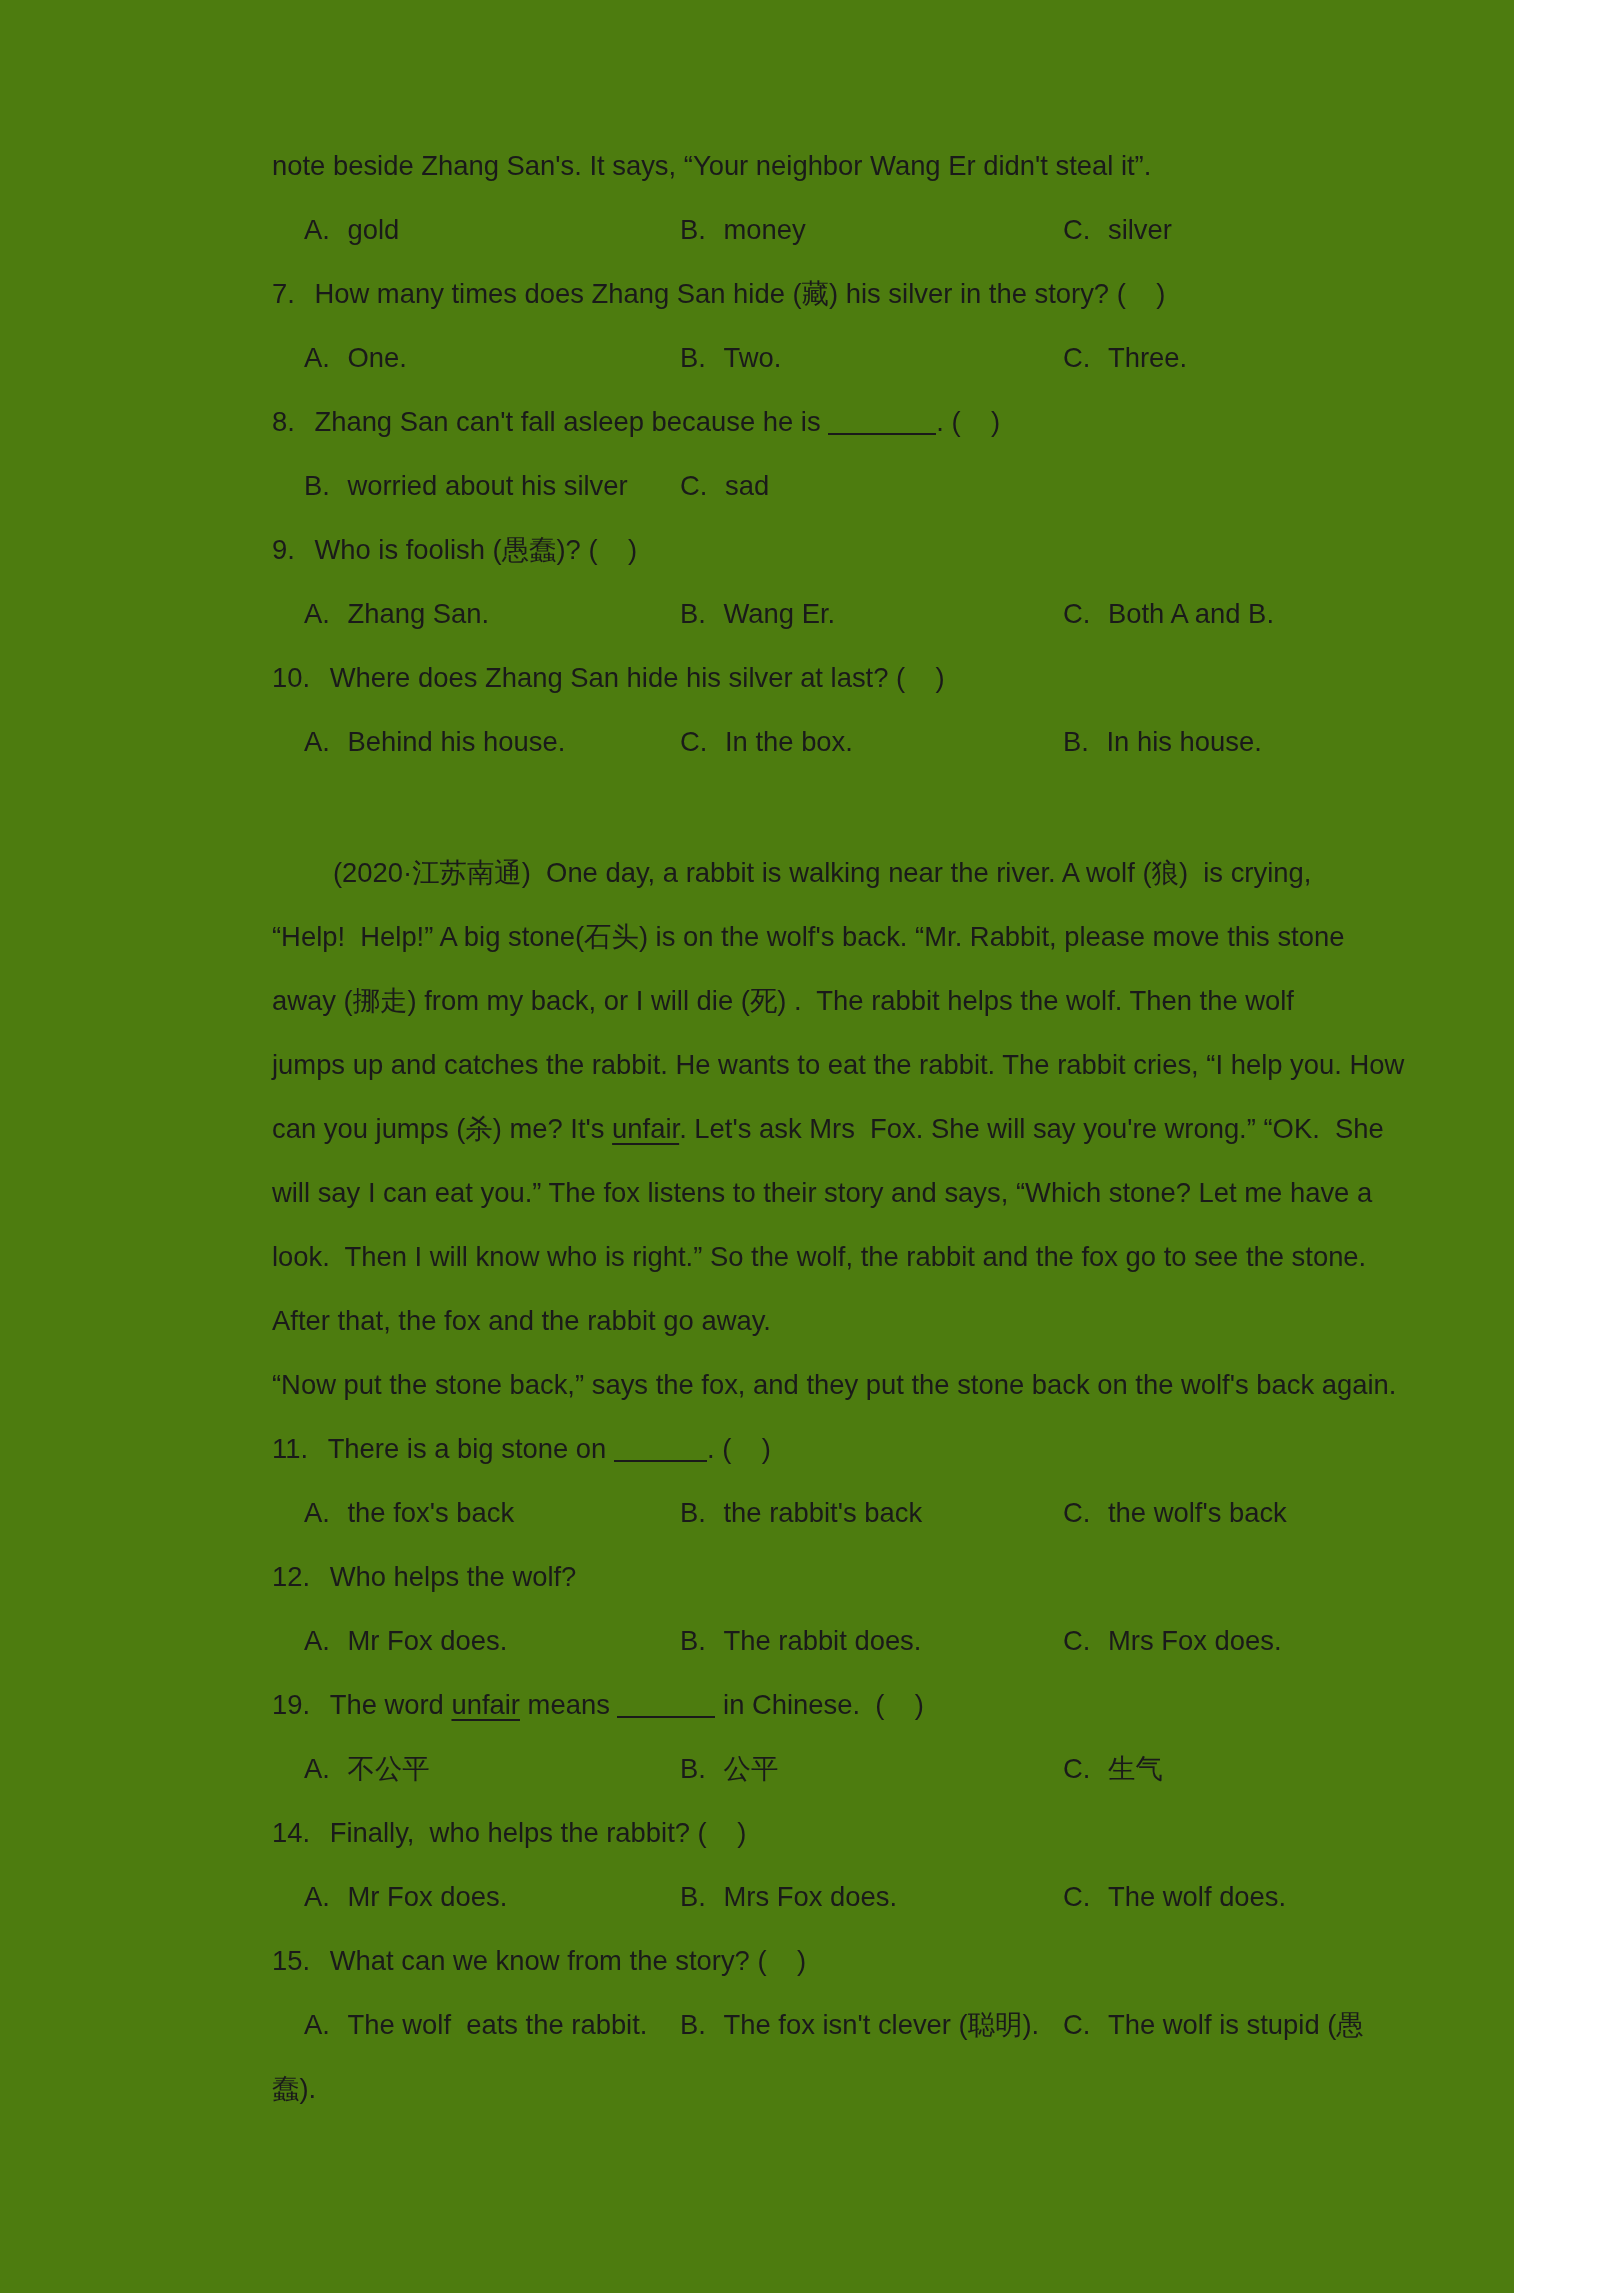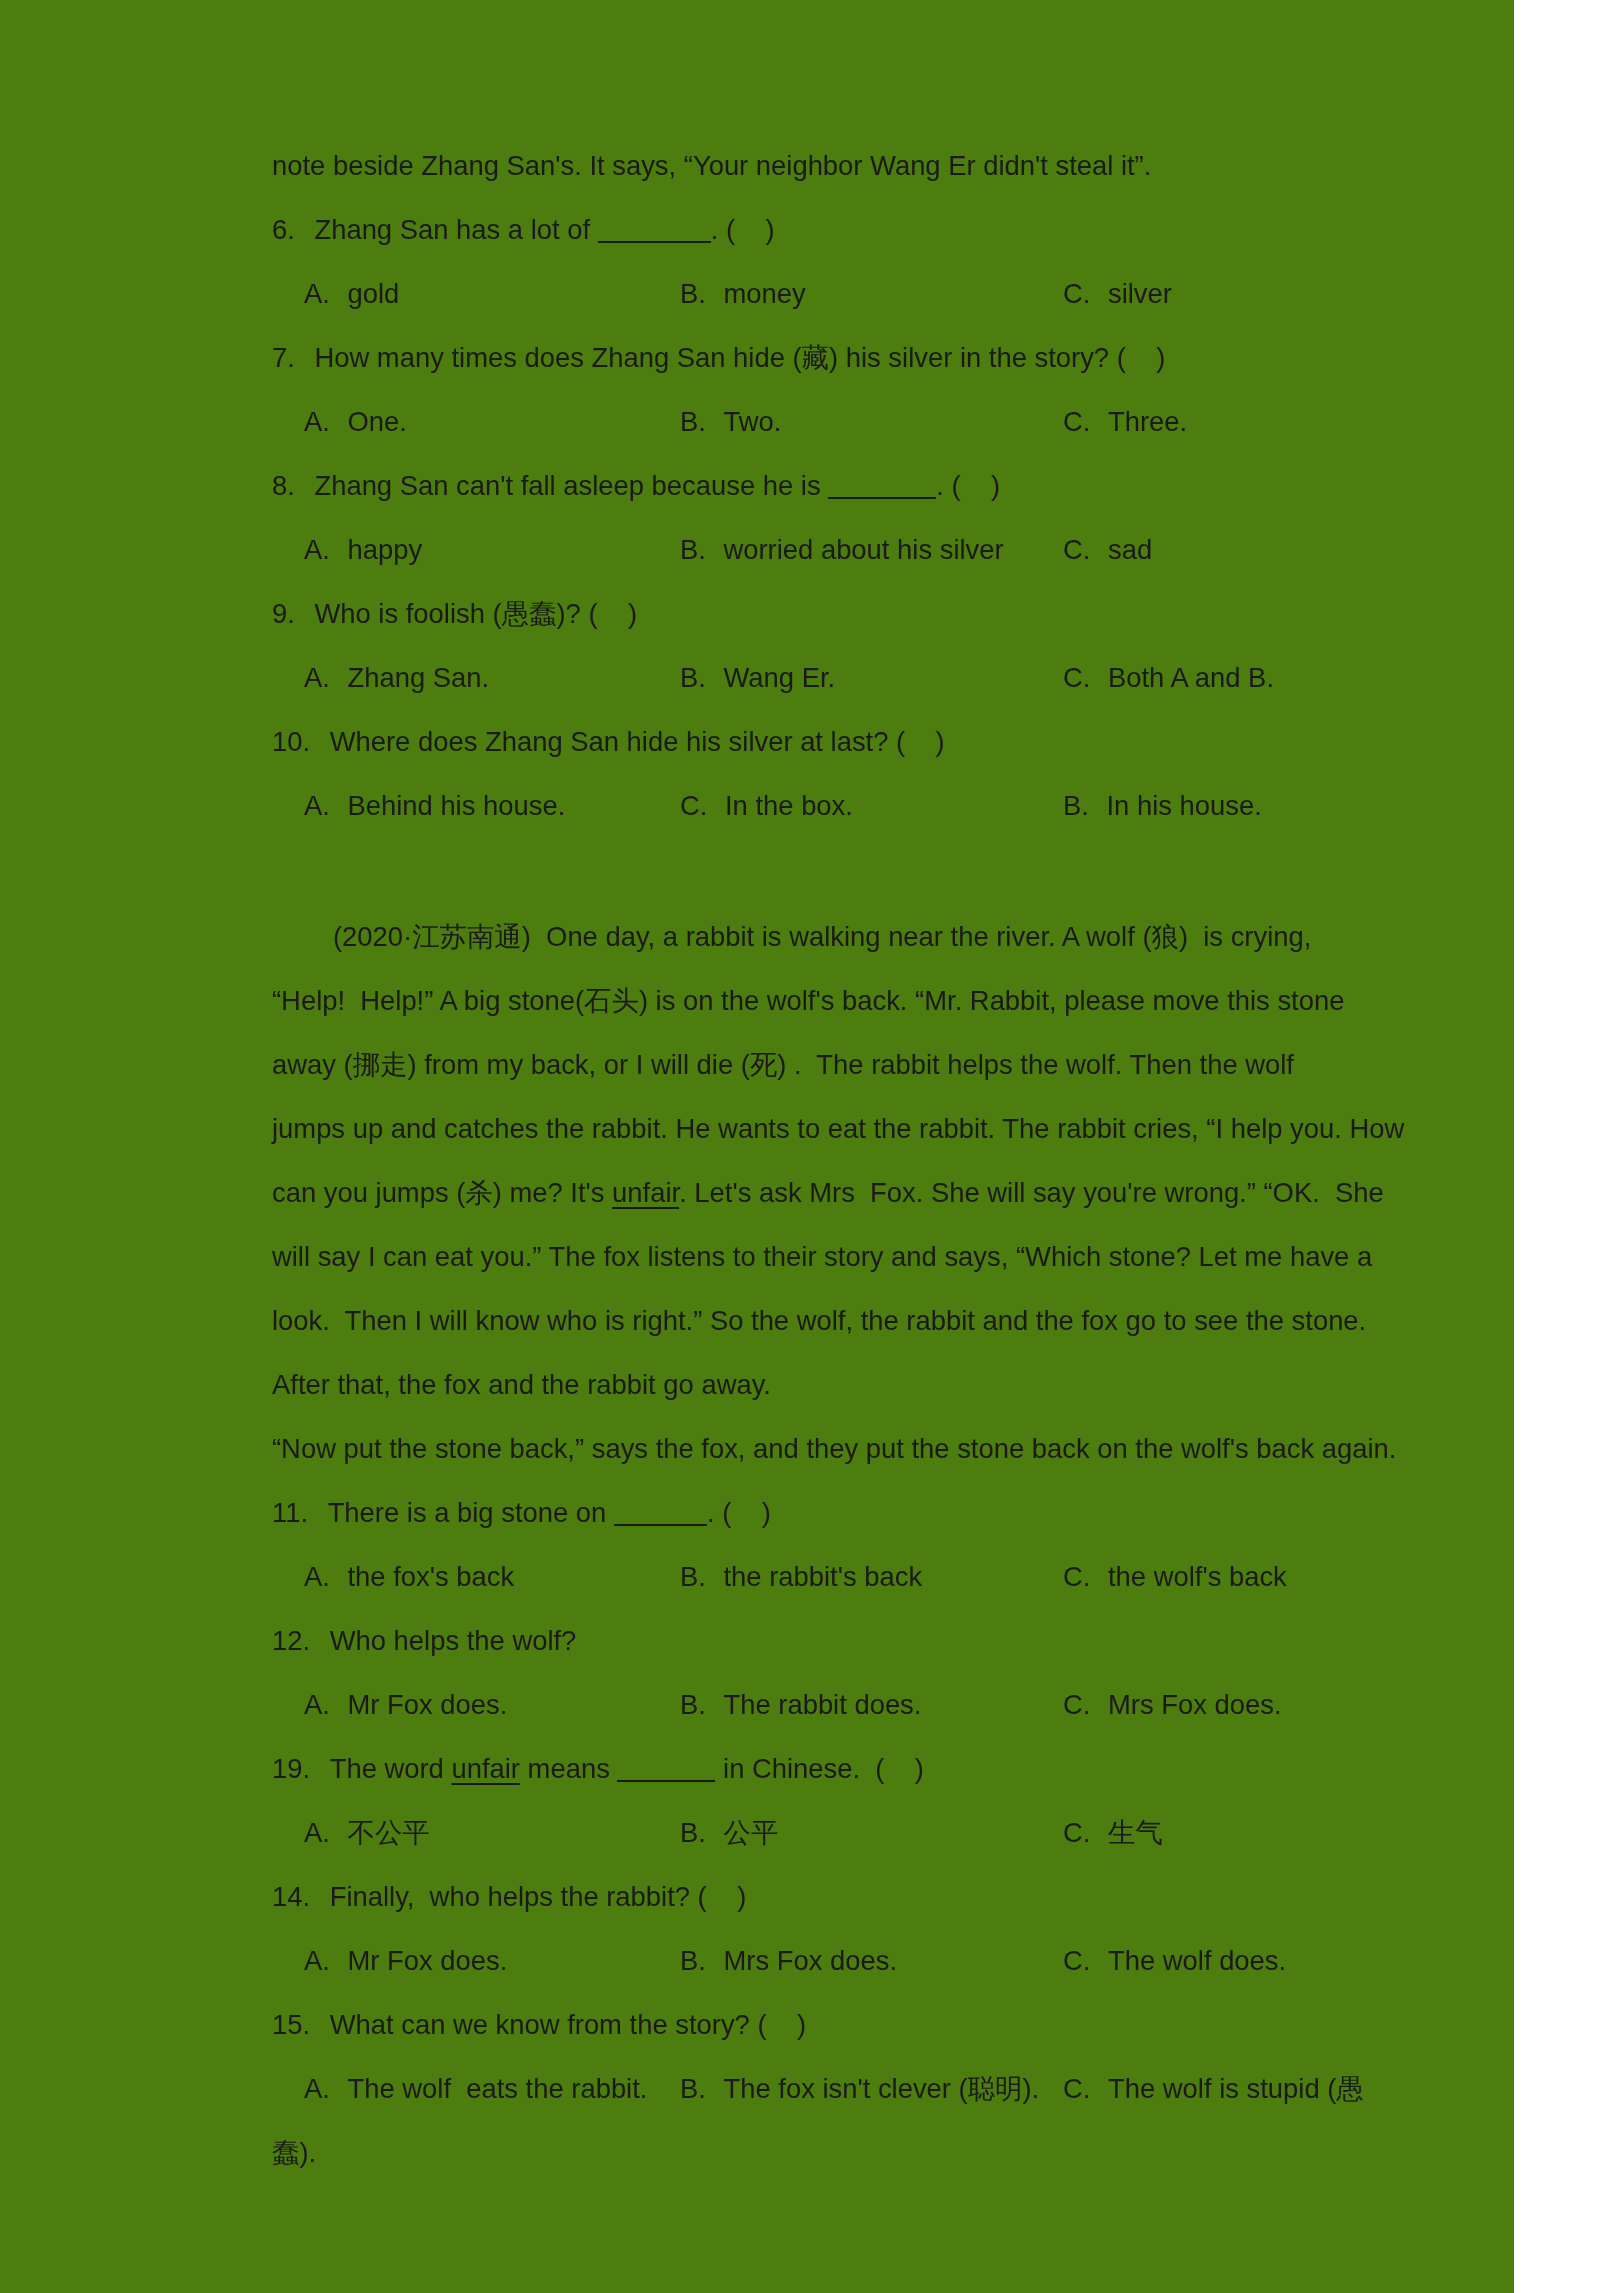--- a/index.html
+++ b/index.html
@@ -51,26 +51,25 @@
     text-decoration-thickness: 2px;
   }
   .spacer { height: 67px; }
 </style>
 </head>
 <body>
 
 <div class="page">
   <div class="content">
       <div class="row line"><span class="run">note beside Zhang San's. It says, “Your neighbor Wang Er didn't steal it”.</span></div>
-      <div class="row line"><span class="qnum">6.</span><span class="run">Zhang San has a lot of </span><span class="blank" style="width: 113px;"></span><span class="run">. (    )</span></div>
       <div class="row opts"><div class="opt"><span class="letter">A.</span><span class="otext">gold</span></div><div class="opt"><span class="letter">B.</span><span class="otext">money</span></div><div class="opt"><span class="letter">C.</span><span class="otext">silver</span></div></div>
       <div class="row line"><span class="qnum">7.</span><span class="run">How many times does Zhang San hide (藏) his silver in the story? (    )</span></div>
       <div class="row opts"><div class="opt"><span class="letter">A.</span><span class="otext">One.</span></div><div class="opt"><span class="letter">B.</span><span class="otext">Two.</span></div><div class="opt"><span class="letter">C.</span><span class="otext">Three.</span></div></div>
       <div class="row line"><span class="qnum">8.</span><span class="run">Zhang San can't fall asleep because he is </span><span class="blank" style="width: 108px;"></span><span class="run">. (    )</span></div>
-      <div class="row opts"><div class="opt"><span class="letter">A.</span><span class="otext">happy</span></div><div class="opt"><span class="letter">B.</span><span class="otext">worried about his silver</span></div><div class="opt"><span class="letter">C.</span><span class="otext">sad</span></div></div>
+      <div class="row opts"><div class="opt"><span class="letter">B.</span><span class="otext">worried about his silver</span></div><div class="opt"><span class="letter">C.</span><span class="otext">sad</span></div></div>
       <div class="row line"><span class="qnum">9.</span><span class="run">Who is foolish (愚蠢)? (    )</span></div>
       <div class="row opts"><div class="opt"><span class="letter">A.</span><span class="otext">Zhang San.</span></div><div class="opt"><span class="letter">B.</span><span class="otext">Wang Er.</span></div><div class="opt"><span class="letter">C.</span><span class="otext">Both A and B.</span></div></div>
       <div class="row line"><span class="qnum">10.</span><span class="run">Where does Zhang San hide his silver at last? (    )</span></div>
       <div class="row opts"><div class="opt"><span class="letter">A.</span><span class="otext">Behind his house.</span></div><div class="opt"><span class="letter">C.</span><span class="otext">In the box.</span></div><div class="opt"><span class="letter">B.</span><span class="otext">In his house.</span></div></div>
       <div class="spacer"></div>
       <div class="row line" style="padding-left: 61px;"><span class="run">(2020·江苏南通)  One day, a rabbit is walking near the river. A wolf (狼)  is crying,</span></div>
       <div class="row line"><span class="run">“Help!  Help!” A big stone(石头) is on the wolf's back. “Mr. Rabbit, please move this stone</span></div>
       <div class="row line"><span class="run">away (挪走) from my back, or I will die (死) .  The rabbit helps the wolf. Then the wolf</span></div>
       <div class="row line"><span class="run">jumps up and catches the rabbit. He wants to eat the rabbit. The rabbit cries, “I help you. How</span></div>
       <div class="row line"><span class="run">can you jumps (杀) me? It's </span><span class="u">unfair</span><span class="run">. Let's ask Mrs  Fox. She will say you're wrong.” “OK.  She</span></div>

